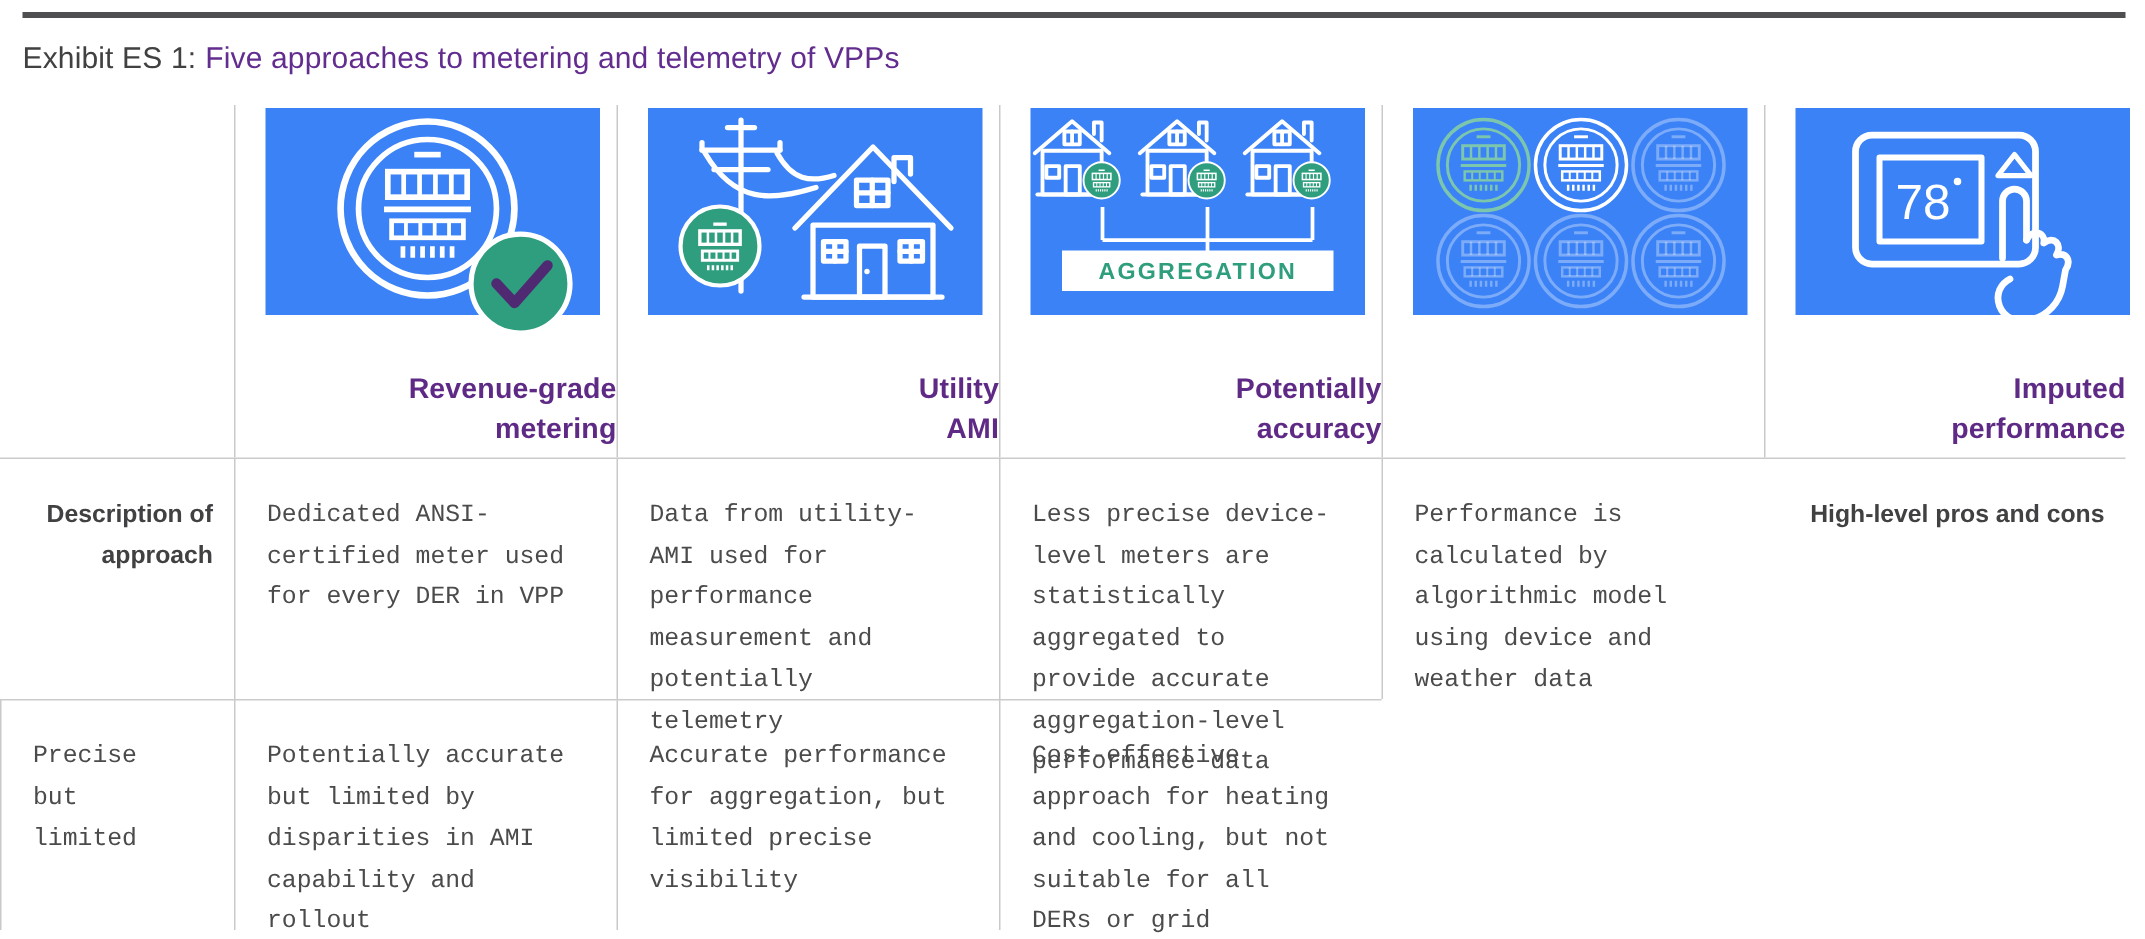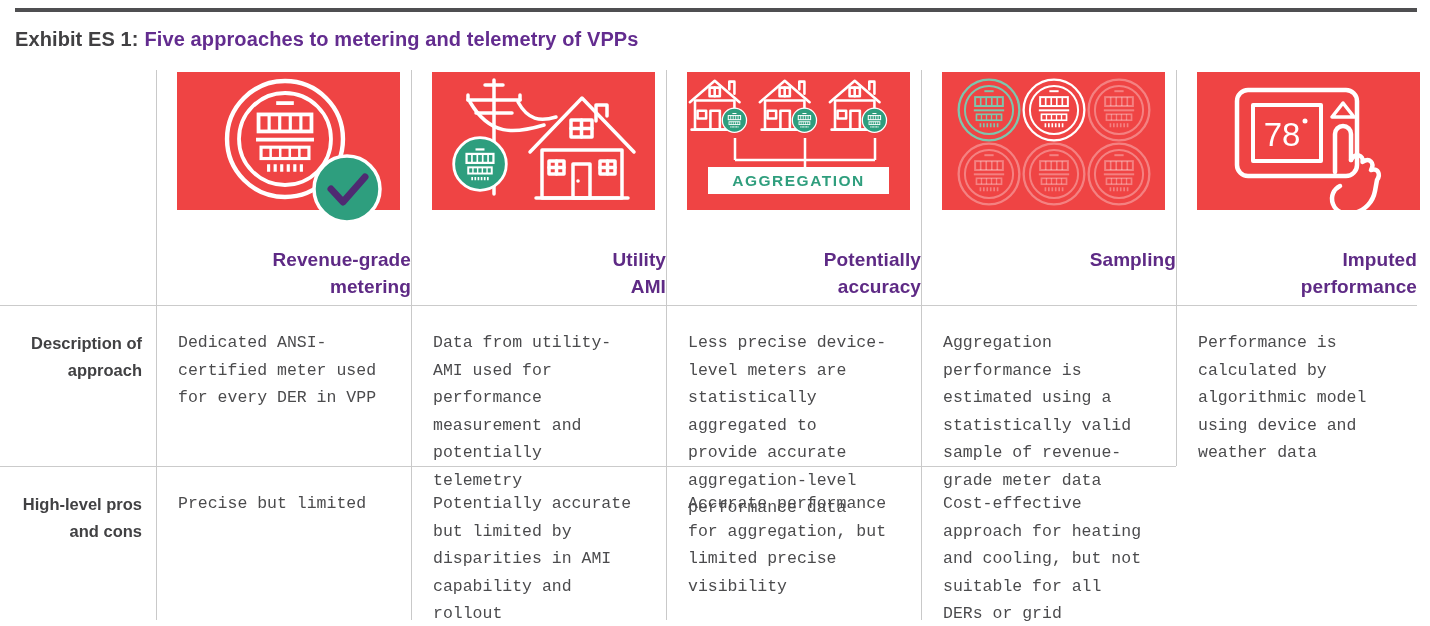--- a/index.html
+++ b/index.html
@@ -3,40 +3,40 @@
 <meta charset="utf-8">
 <style>
   html,body{margin:0;padding:0;}
   body{
     width:1430px;height:626px;position:relative;background:#ffffff;
     font-family:"Liberation Sans","DejaVu Sans",sans-serif;
     overflow:hidden;
     -webkit-font-smoothing:antialiased;
   }
   .top-bar{position:absolute;left:15px;top:8px;width:1402px;height:4px;background:#4f4f51;}
-  .exhibit-heading{position:absolute;left:15px;top:28px;font-size:20px;font-weight:bold;letter-spacing:.1px;}
+  .exhibit-heading{position:absolute;left:15px;top:28px;font-size:20px;font-weight:normal;letter-spacing:.1px;}
   .exhibit-heading .lbl{color:#414042;}
   .exhibit-heading .ttl{color:#632c8f;margin-left:6px;}
 
   .grid{
     position:absolute;left:0;top:70px;width:1417px;
     display:grid;
     grid-template-columns:156px 255px 255px 255px 255px 241px;
     grid-template-rows:235px 161px 154px;
   }
   .cell{box-sizing:border-box;}
   .vline{border-left:1px solid #c9c9c9;}
   .rule{border-top:1px solid #cbcbcb;}
   .label-cell{
     text-align:right;padding:24px 14px 0 0;
     font-weight:bold;color:#414143;font-size:16.5px;line-height:27px;
   }
   .icon-cell{padding-top:2px;}
   .art{
-    width:223px;height:138px;margin-left:20px;background:#ef4444;
+    width:223px;height:138px;margin-left:20px;background:#3b82f6;
     position:relative;overflow:visible;
   }
   .art svg{display:block;overflow:visible;}
   .col-title{
     margin:36px 0 0 21px;color:#5e2a85;font-weight:bold;
     font-size:19px;line-height:27px;white-space:pre-line;letter-spacing:.1px;text-align:right;
   }
   .body-cell{
     padding:23px 26px 0 21px;color:#4b4b4d;font-size:16.5px;line-height:27.5px;font-family:Liberation Mono, monospace;
   }
@@ -169,21 +169,20 @@
     <div class="art">
       <svg width="223" height="138" viewBox="0 0 223 138">
         <use href="#meter-line" x="14" y="5" width="66" height="66" class="m-teal"></use>
         <use href="#meter-line" x="79" y="5" width="66" height="66" class="m-white"></use>
         <use href="#meter-line" x="144" y="5" width="66" height="66" class="m-faded"></use>
         <use href="#meter-line" x="14" y="69" width="66" height="66" class="m-faded"></use>
         <use href="#meter-line" x="79" y="69" width="66" height="66" class="m-faded"></use>
         <use href="#meter-line" x="144" y="69" width="66" height="66" class="m-faded"></use>
       </svg>
     </div>
-    <div class="col-title">Sampling</div>
   </div>
 
   <div class="cell vline icon-cell">
     <div class="art">
       <svg width="223" height="138" viewBox="0 0 223 138">
         <g fill="none" stroke="#ffffff" stroke-width="4.5" stroke-linecap="round" stroke-linejoin="round">
           <rect x="40" y="18" width="120" height="86" rx="11"></rect>
           <rect x="56" y="33" width="68" height="56" stroke-width="4"></rect>
           <path d="M146,31 L157,45 H135 Z" stroke-width="3.5"></path>
         </g>
@@ -196,21 +195,20 @@
       </svg>
     </div>
     <div class="col-title">Imputed
 performance</div>
   </div>
 
   <div class="cell label-cell rule">Description of approach</div>
   <div class="cell vline rule body-cell">Dedicated ANSI-certified meter used for every DER in VPP</div>
   <div class="cell vline rule body-cell">Data from utility-AMI used for performance measurement and potentially telemetry</div>
   <div class="cell vline rule body-cell">Less precise device-level meters are statistically aggregated to provide accurate aggregation-level performance data</div>
-  <div class="cell vline rule body-cell">Aggregation performance is estimated using a statistically valid sample of revenue-grade meter data</div>
   <div class="cell vline rule body-cell">Performance is calculated by algorithmic model using device and weather data</div>
 
   <div class="cell label-cell rule">High-level pros and cons</div>
   <div class="cell vline rule body-cell">Precise but limited</div>
   <div class="cell vline rule body-cell">Potentially accurate but limited by disparities in AMI capability and rollout</div>
   <div class="cell vline rule body-cell">Accurate performance for aggregation, but limited precise visibility</div>
   <div class="cell vline rule body-cell">Cost-effective approach for heating and cooling, but not suitable for all DERs or grid services</div>
 
 </div>
 

